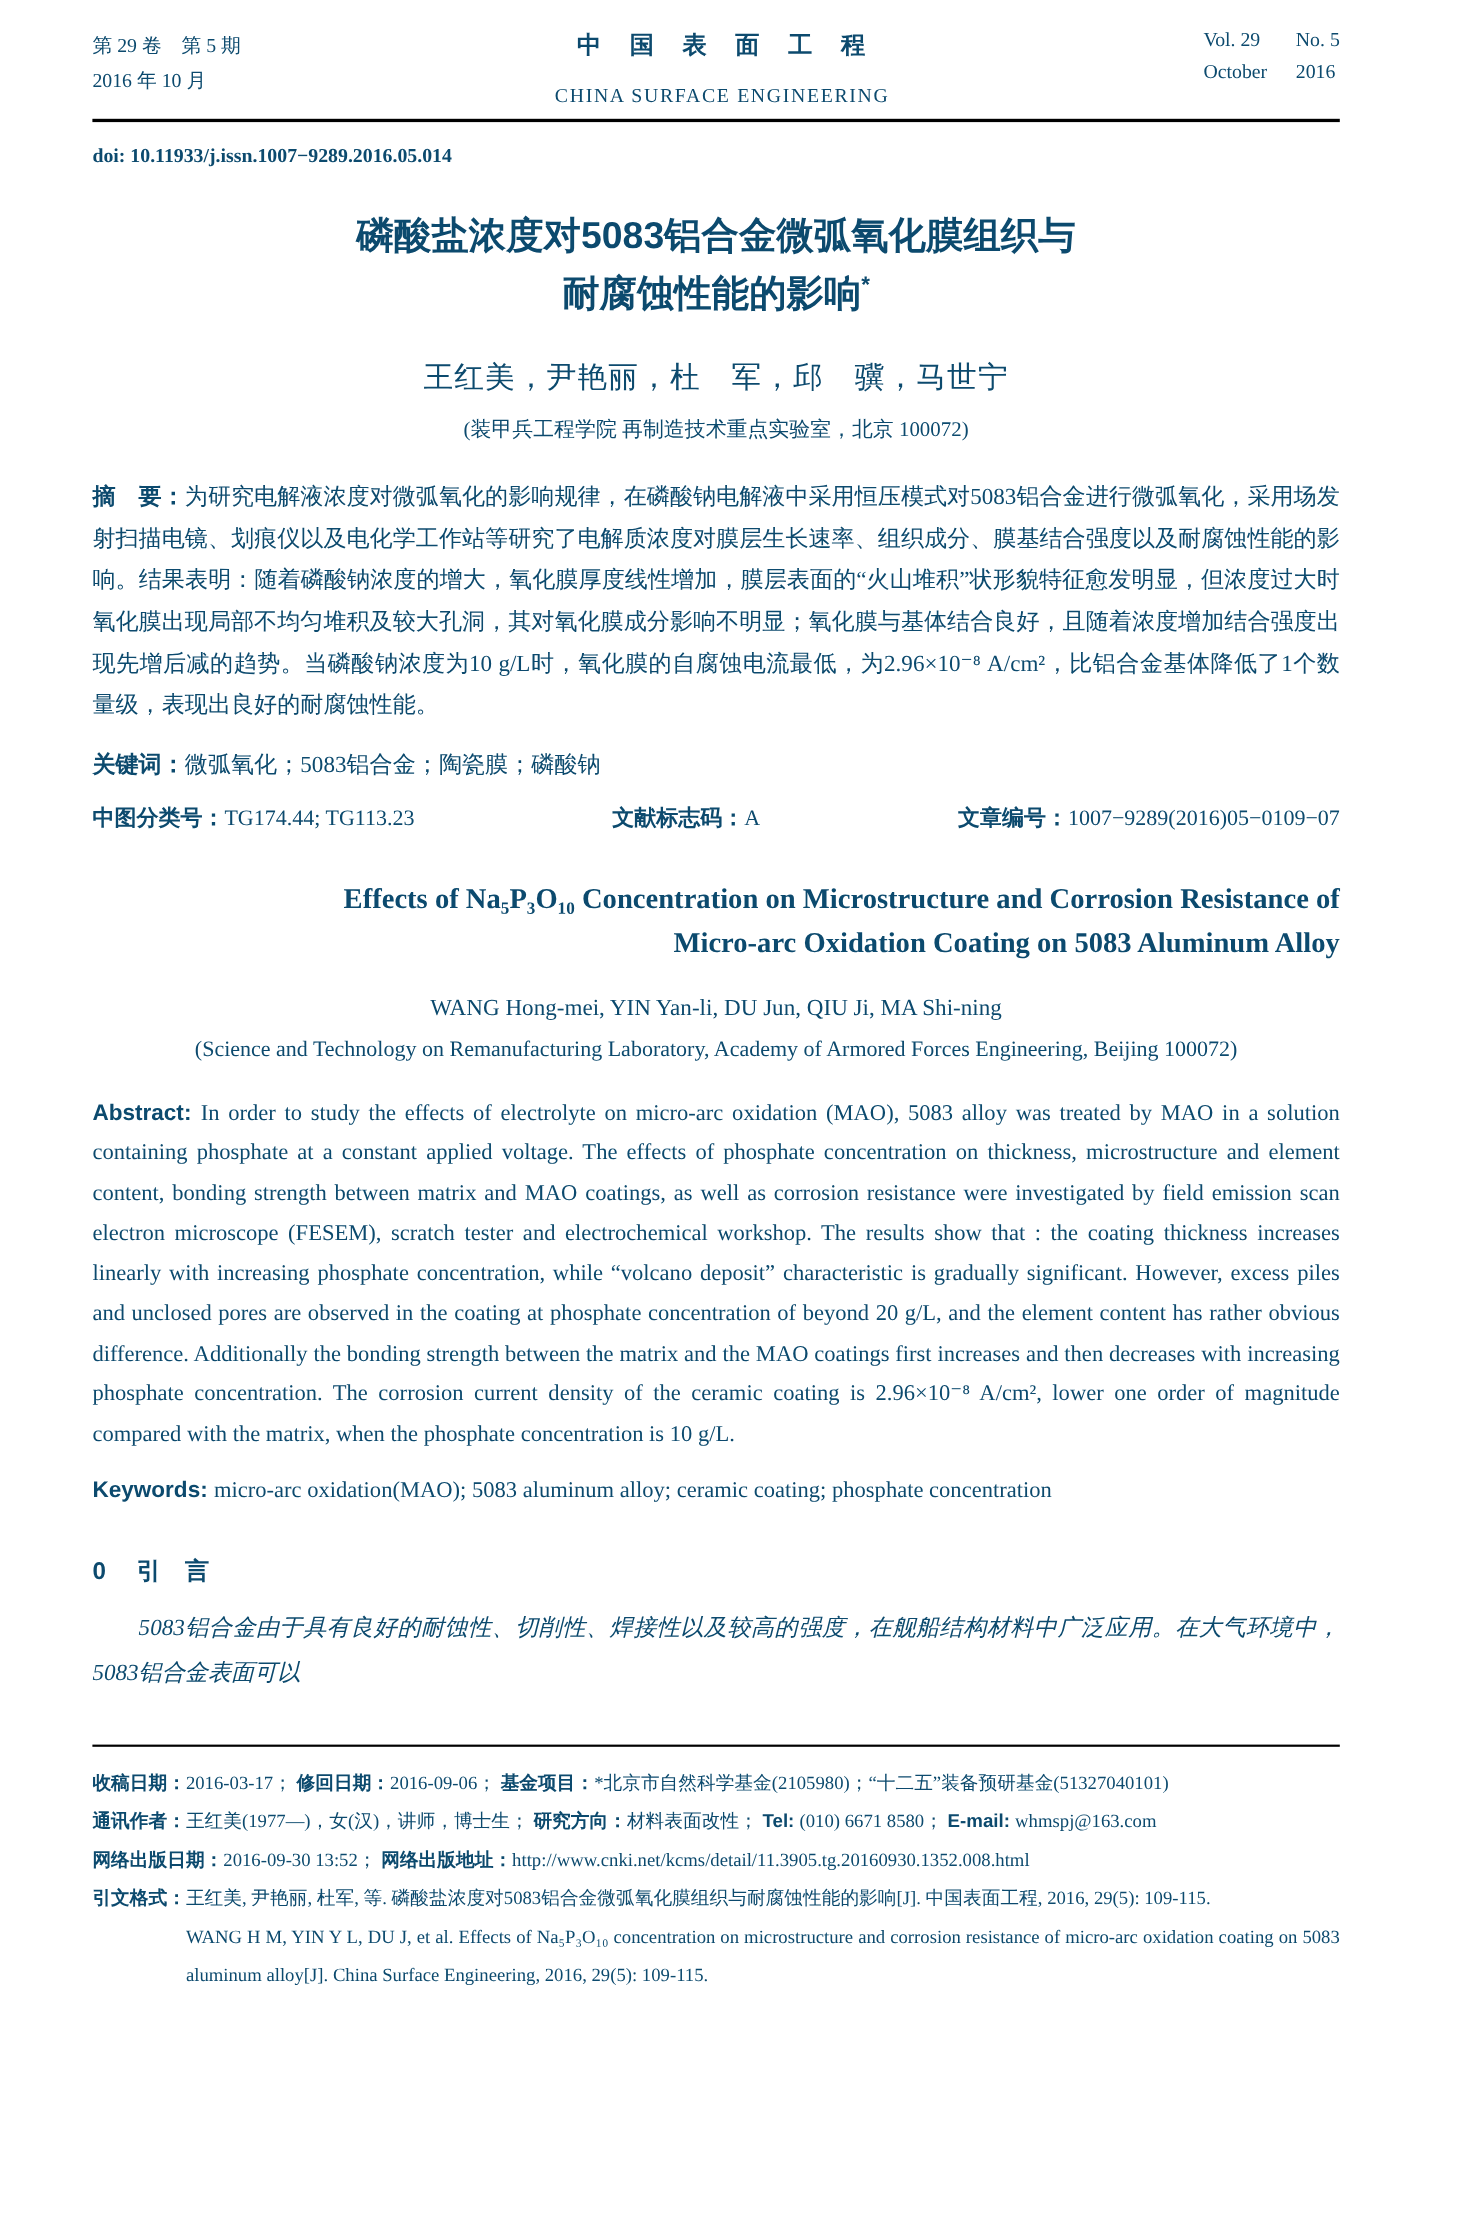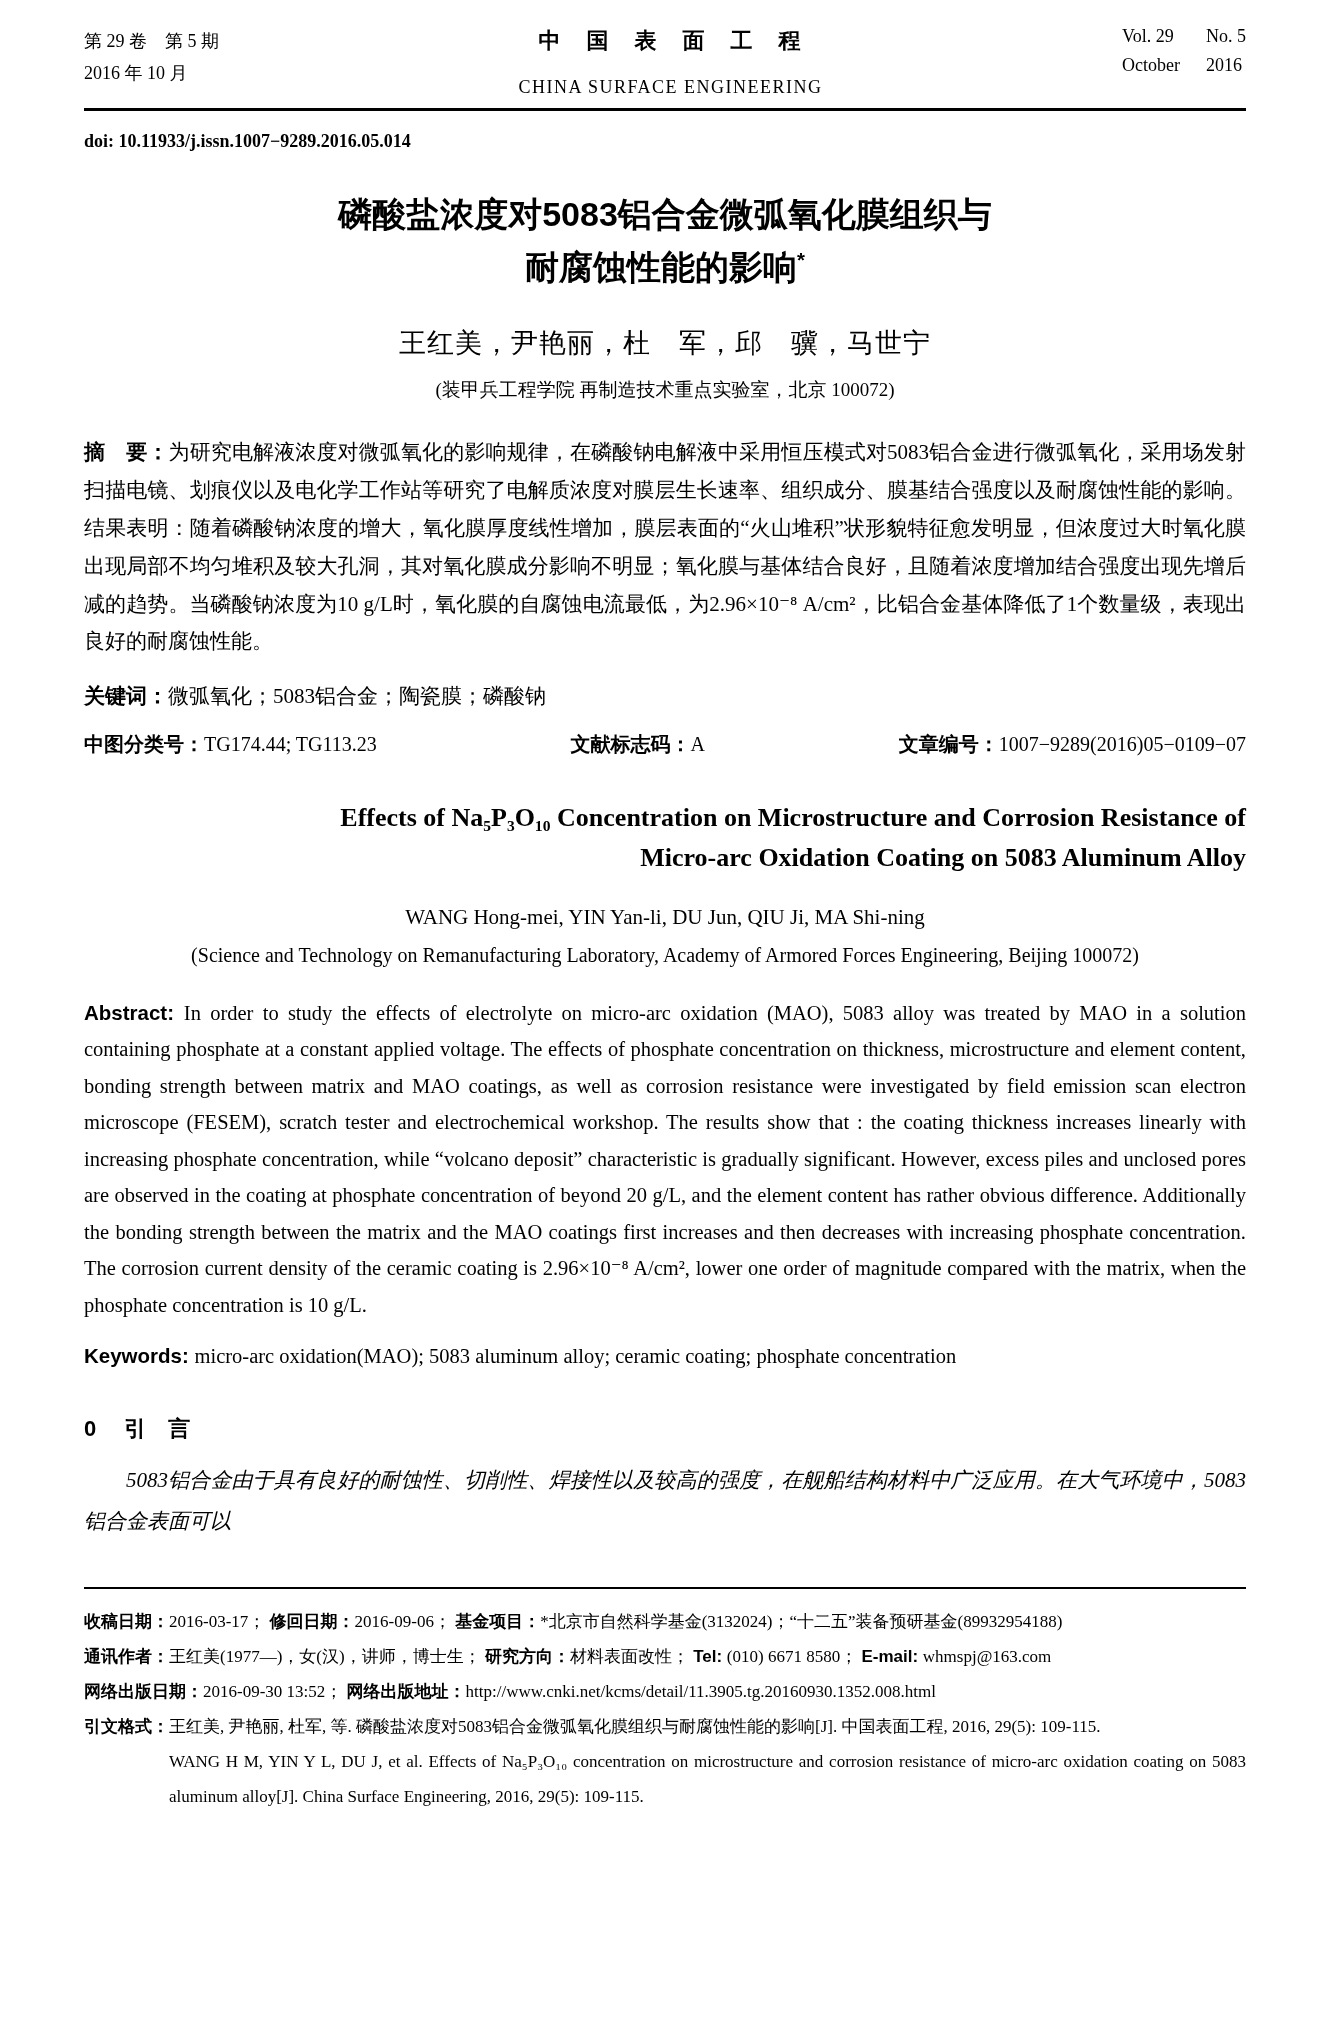--- a/index.html
+++ b/index.html
@@ -2,22 +2,22 @@
 <html><head>
 <meta charset="utf-8">
 <style>
   * { box-sizing: border-box; }
   html, body { margin: 0; padding: 0; background: #e8e8e8; }
   .page {
     width: 1330px;
     min-height: 2023px;
     margin: 0 auto;
     background: #ffffff;
-    color: #000000;
-    padding: 26px 84px 40px 84px;
+    color: #0c4a6e;
+    padding: 26px 112px 40px 84px;
     font-family: "Liberation Serif", "DejaVu Serif", serif;
   }
 
   
   .journal-header { display: flex; justify-content: space-between; align-items: flex-start; }
   .jh-left { font-size: 18px; line-height: 1.75; }
   .jh-center { text-align: center; }
   .jh-center .cn { font-size: 22px; font-weight: bold; letter-spacing: 2px; }
   .jh-center .en { font-size: 18px; letter-spacing: 1.5px; margin-top: 21px; }
   .jh-right { display: grid; grid-template-columns: auto auto; column-gap: 26px; row-gap: 8px; font-size: 18px; }
@@ -132,21 +132,21 @@
         <span class="num">0</span><span>引　言</span>
       </h3>
       <p class="indent2">5083铝合金由于具有良好的耐蚀性、切削性、焊接性以及较高的强度，在舰船结构材料中广泛应用。在大气环境中，5083铝合金表面可以</p>
     </div>
   </div>
 
   <div class="page-footer">
     <div class="row">
       <span class="lbl">收稿日期：</span><span>2016-03-17；</span>
       <span class="lbl">修回日期：</span><span>2016-09-06；</span>
-      <span class="lbl">基金项目：</span><span>*北京市自然科学基金(3132024)；“十二五”装备预研基金(89932954188)</span>
+      <span class="lbl">基金项目：</span><span>*北京市自然科学基金(2105980)；“十二五”装备预研基金(51327040101)</span>
     </div>
     <div class="row">
       <span class="lbl">通讯作者：</span><span>王红美(1977—)，女(汉)，讲师，博士生；</span>
       <span class="lbl">研究方向：</span><span>材料表面改性；</span>
       <span class="lbl">Tel: </span><span>(010) 6671 8580；</span>
       <span class="lbl">E-mail: </span><span>whmspj@163.com</span>
     </div>
     <div class="row">
       <span class="lbl">网络出版日期：</span><span>2016-09-30 13:52；</span>
       <span class="lbl">网络出版地址：</span><span>http://www.cnki.net/kcms/detail/11.3905.tg.20160930.1352.008.html</span>

